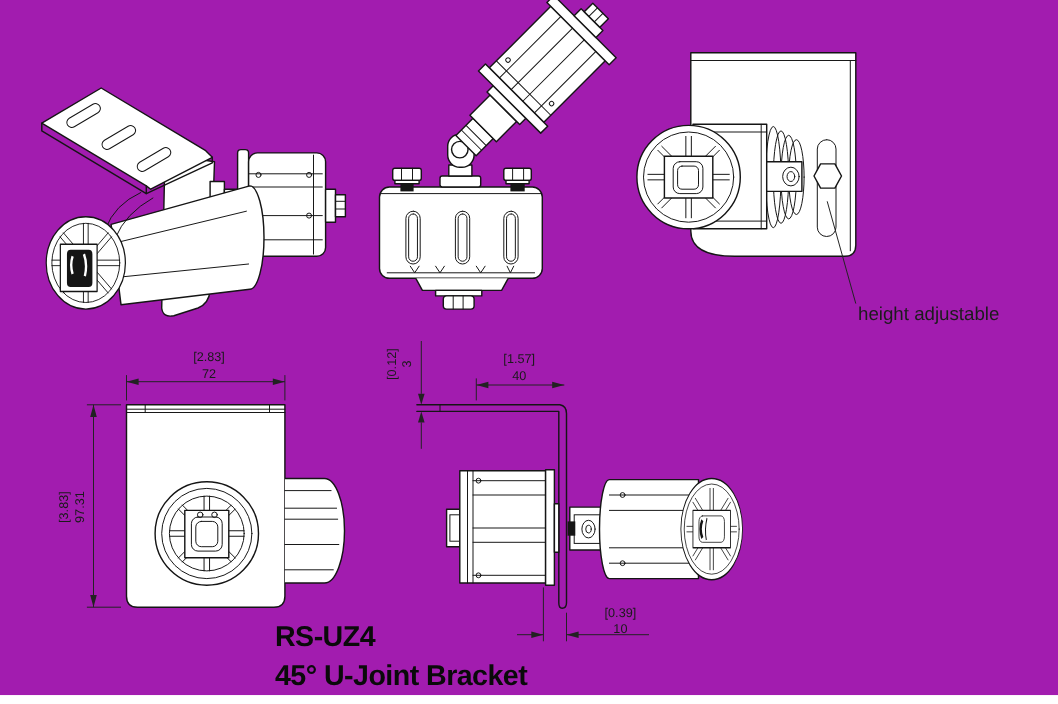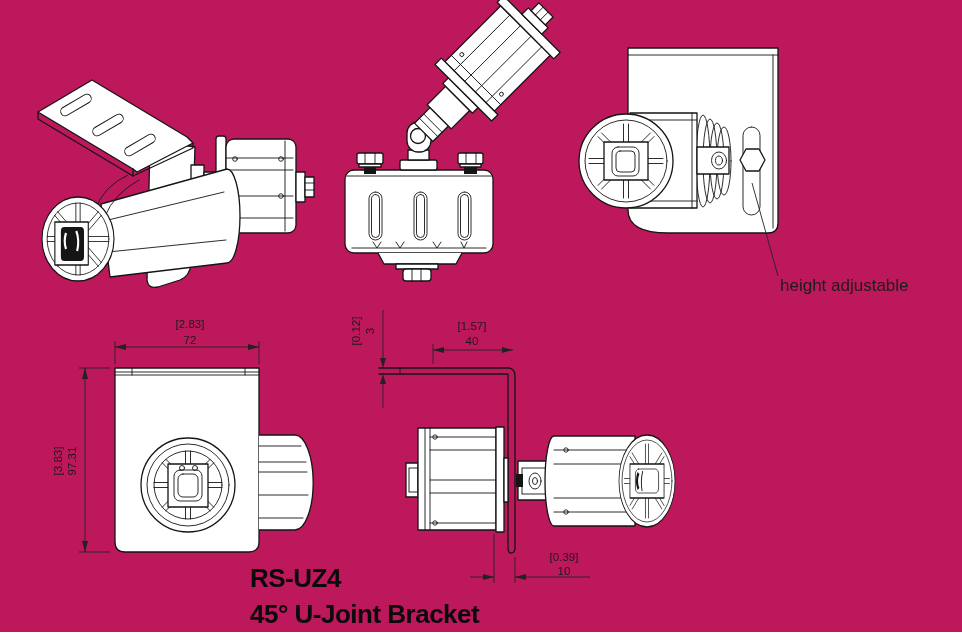--- a/index.html
+++ b/index.html
@@ -1,16 +1,16 @@
 <!DOCTYPE html>
 <html><head>
 <meta charset="utf-8">
 <style>
   html,body{margin:0;padding:0;background:#fff;}
-  .canvas{position:relative;width:962px;height:632px;background:#be185d;overflow:hidden;
+  .canvas{position:relative;width:962px;height:632px;background:#a21caf;overflow:hidden;
           font-family:"Liberation Sans",sans-serif;}
   svg{position:absolute;left:0;top:0;}
   .ol  {fill:none;stroke:#151515;stroke-width:1.3;stroke-linejoin:round;stroke-linecap:round;}
   .olf {fill:#ffffff;stroke:#151515;stroke-width:1.3;stroke-linejoin:round;}
   .thin{fill:none;stroke:#151515;stroke-width:0.9;stroke-linecap:round;}
   .dim {fill:none;stroke:#222222;stroke-width:0.9;}
   .arr {fill:#222222;stroke:none;}
   .blk {fill:#151515;stroke:none;}
   text.dimtxt{font-family:"Liberation Sans",sans-serif;font-size:11.5px;fill:#1a1a1a;}
   text.note  {font-family:"Liberation Sans",sans-serif;font-size:17px;fill:#1c1c1c;}

